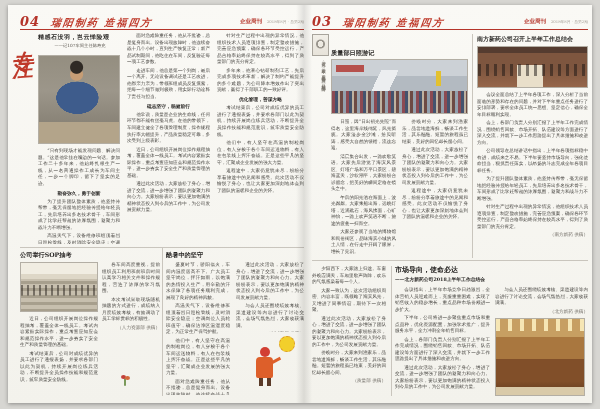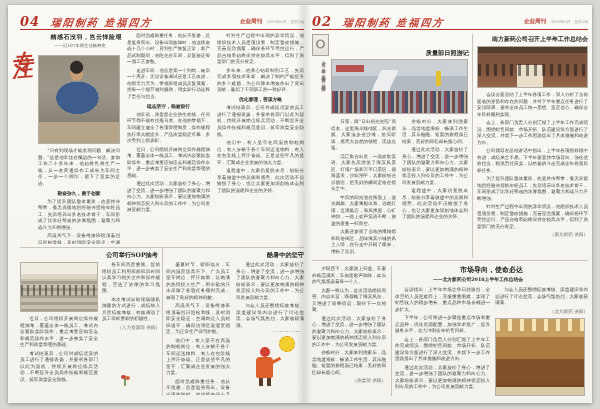--- a/index.html
+++ b/index.html
@@ -7,21 +7,21 @@
 .sheet{position:absolute;left:8px;top:5px;width:584px;height:398px;background:linear-gradient(180deg,#faf9f5,#f3f2ec);box-shadow:0 1px 4px rgba(0,0,0,.35)}
 .gutter{position:absolute;left:296px;top:5px;width:16px;height:398px;background:linear-gradient(90deg,rgba(0,0,0,0),rgba(0,0,0,.10) 50%,rgba(0,0,0,0))}
 .abs{position:absolute}
 .pno{font-size:13px;font-weight:bold;font-style:italic;color:#b5342a;letter-spacing:1px}
 .brand{font-size:10px;font-weight:bold;font-style:italic;color:#bf3a2b;letter-spacing:2px;margin-left:6px;display:inline-block;transform:skewX(-8deg)}
 .issue{position:absolute;right:0;top:7px;font-size:5.5px;color:#b5342a;font-weight:bold;white-space:nowrap}
 .issue .meta{font-size:3.8px;color:#a39d94;font-weight:normal;margin-left:3px}
 .redline{background:#b5342a;height:1px}
 .gline{background:#c9c5bd}
 .callig{writing-mode:vertical-rl;font-size:21px;line-height:1;font-weight:bold;font-style:italic;color:#bf3a2b;transform:rotate(-4deg);letter-spacing:5px}
-.h1{font-weight:bold;text-align:right;color:#2b2927}
+.h1{font-weight:bold;text-align:left;color:#2b2927}
 .htitle{font-size:6px;letter-spacing:.5px}
 .hsub{font-size:4.3px;color:#5a564f;text-align:center}
 .col{font-size:4.6px;line-height:1.42;color:#45433f;text-align:justify;overflow:hidden}
 .col p{margin:0 0 2px;text-indent:2em}
 .col p.sub{font-weight:bold;color:#2b2927;text-align:center;text-indent:0;font-size:4.8px;margin:2.5px 0}
 .col p.byline{text-align:right;text-indent:0;color:#6b6760}
 .ph{border:1px solid #b3aea4;box-sizing:border-box}
 .vstrip{writing-mode:vertical-rl;font-size:4.2px;color:#77736b;line-height:1.7;letter-spacing:.5px;overflow:hidden}
 .ph-portrait{background:
  radial-gradient(circle at 47% 13%,#2f2a25 0 6px,rgba(0,0,0,0) 7px),
@@ -136,21 +136,21 @@
   </div>
   <div class="abs" style="left:244px;top:334px;width:56px;height:58px">
     <div class="sun"></div>
     <div class="fig-head"></div>
     <div class="fig-body"></div>
     <div class="fig-arm"></div>
     <div class="fig-legs"></div>
   </div>
 
   <div class="abs" style="left:312px;top:11px;width:276px;height:18px">
-    <span class="pno">02</span>
+    <span class="pno">03</span>
     <span class="brand">瑞阳制药  造福四方</span>
     <span class="issue">
       <span>企业周刊</span>
       <span class="meta">2018年8月 · 总第2期</span>
     </span>
   </div>
   <div class="abs redline" style="left:312px;top:29px;width:276px"></div>
 
   <div class="abs sketch" style="left:312px;top:34px;width:15px;height:20px"></div>
   <div class="abs vstrip" style="left:312px;top:58px;width:15px;height:170px">仲夏七月，芳草未歇，质量部一行乘兴而发，赴日照观海听涛。</div>

